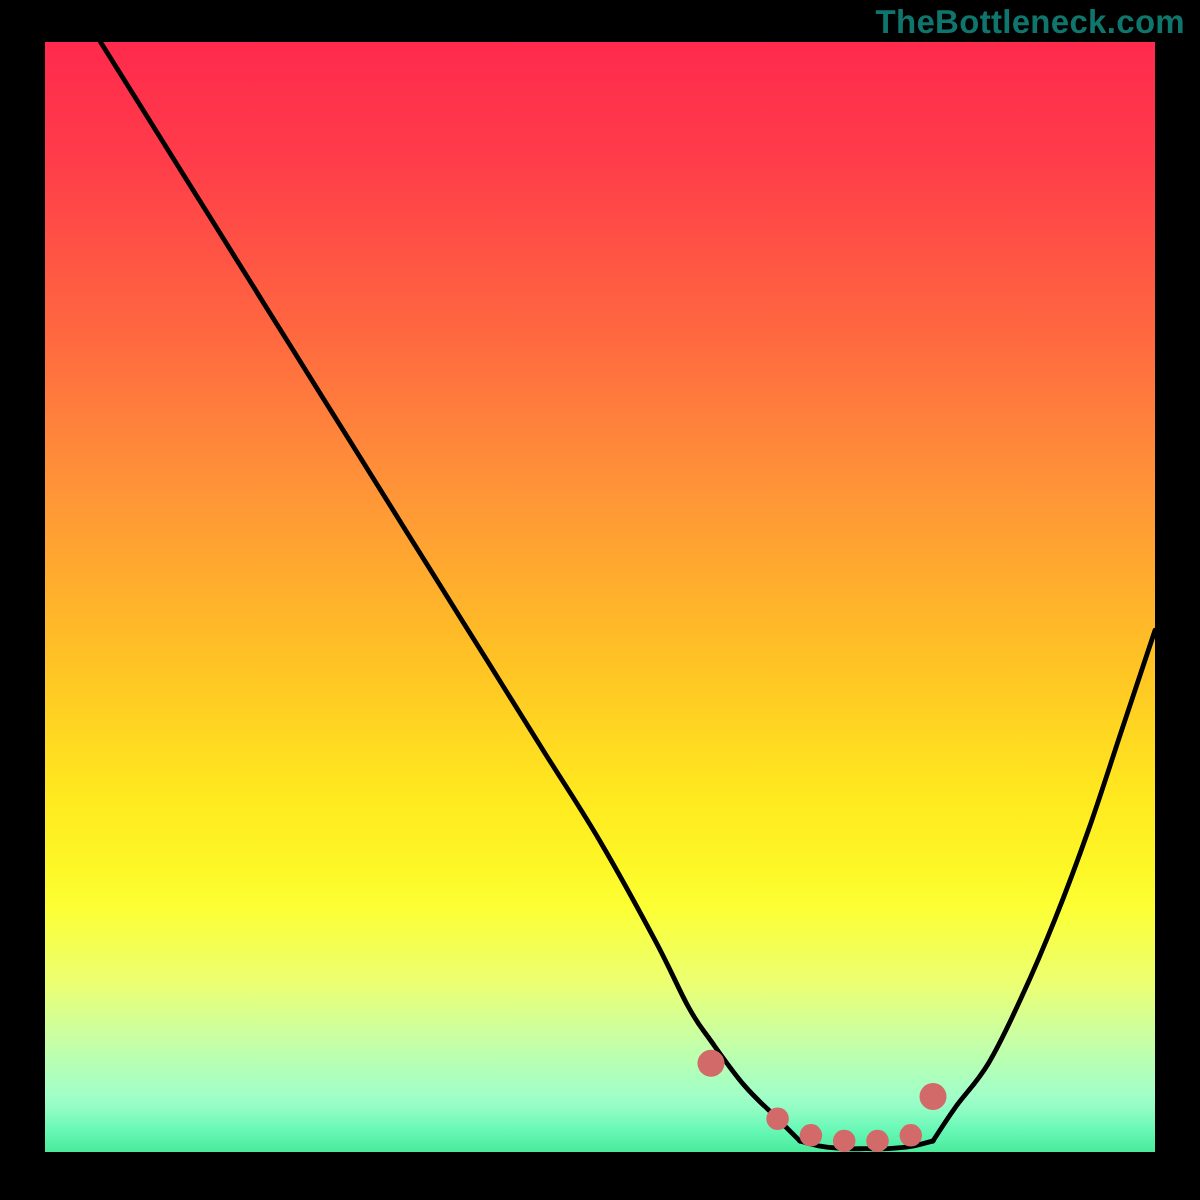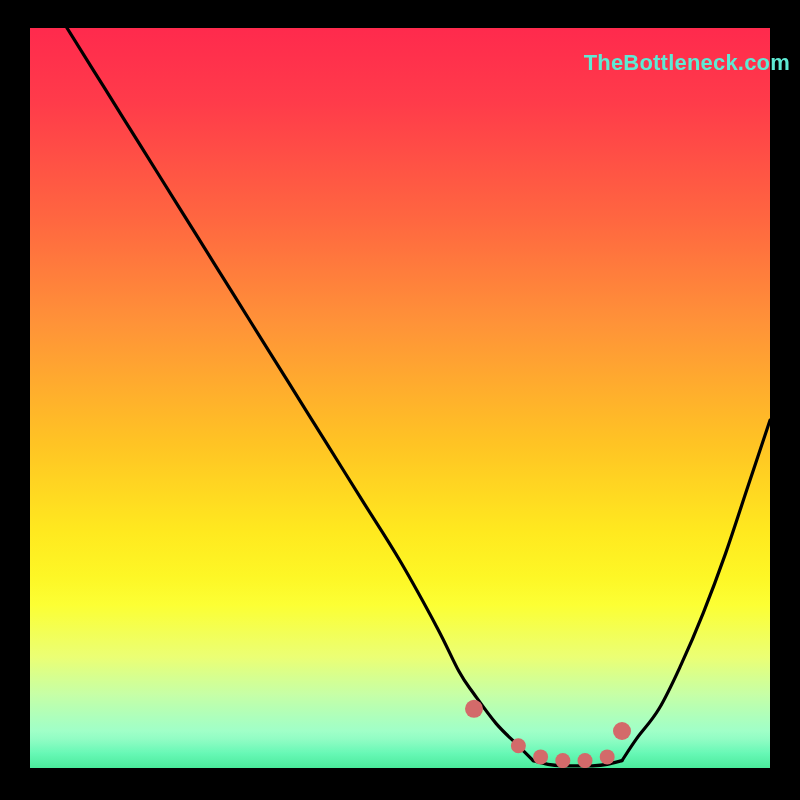--- a/index.html
+++ b/index.html
@@ -10,24 +10,23 @@
     height: 800px;
     background: #000;
   }
   .watermark {
     position: absolute;
     top: 2px;
     right: 10px;
     font-family: Arial, Helvetica, sans-serif;
     font-size: 22px;
     font-weight: 600;
-    color: #5eead4;
+    color: #0f766e;
     letter-spacing: 0.2px;
     z-index: 5;
-    margin-top: 48px;
   }
   .plot {
     position: absolute;
     left: 30px;
     top: 28px;
     width: 740px;
     height: 740px;
     overflow: hidden;
   }
   .gradient {

